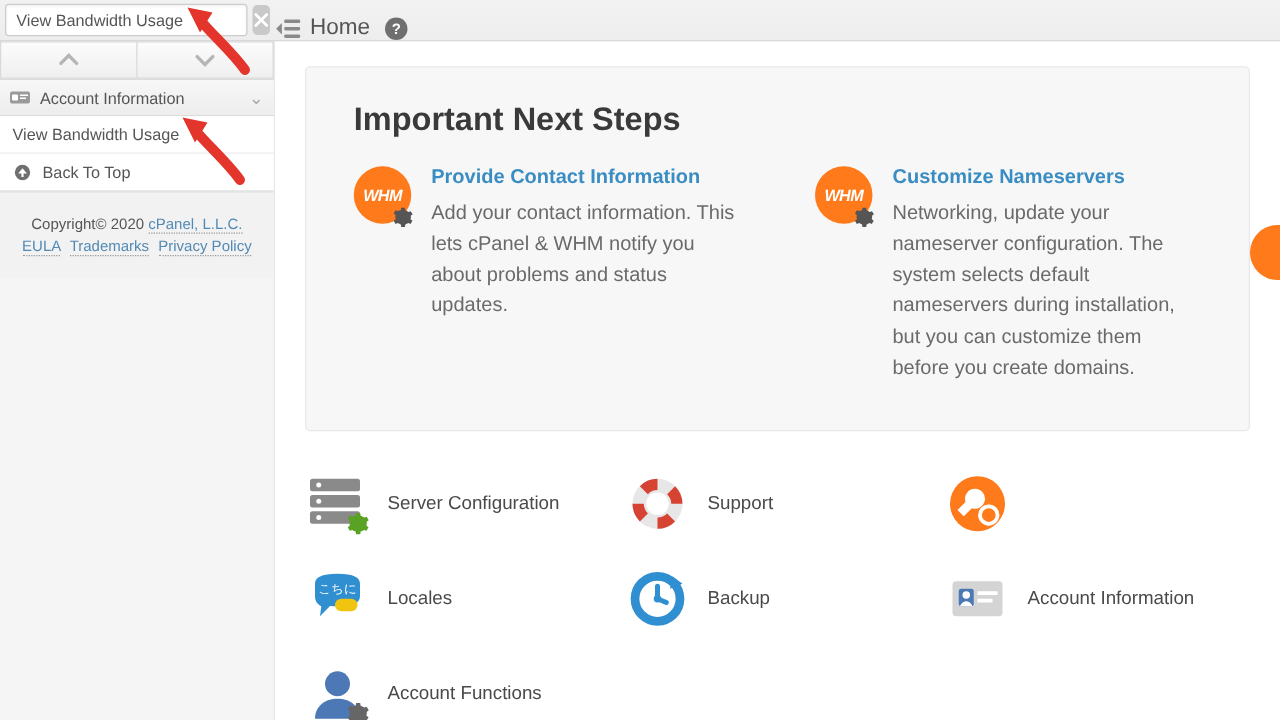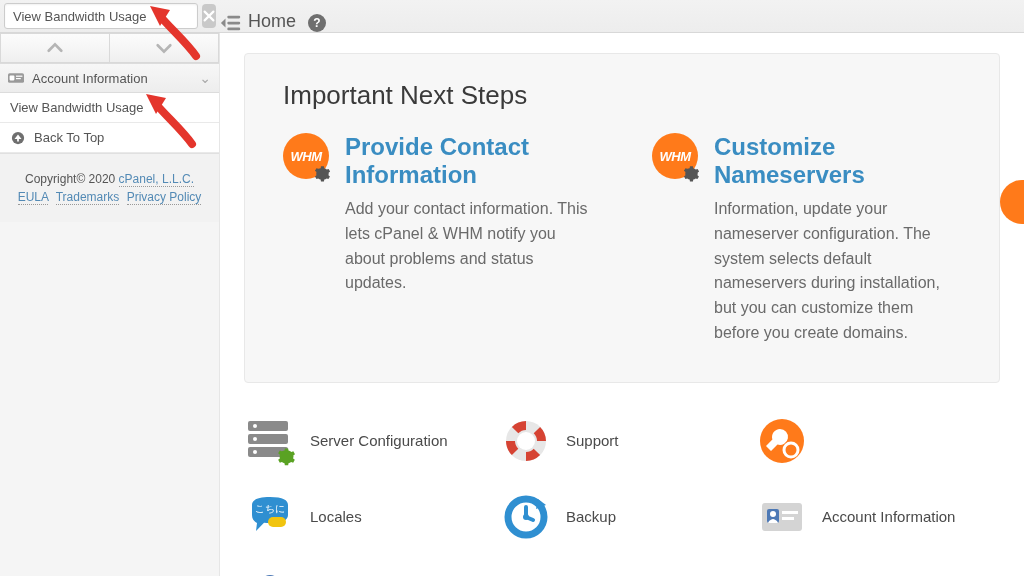--- a/index.html
+++ b/index.html
@@ -137,35 +137,35 @@
 
   
   .main { flex: 1; padding: 20px 24px; position: relative; overflow: hidden; }
   .card {
     background: #f7f7f7;
     border: 1px solid #e8e8e8;
     border-radius: 4px;
     padding: 26px 38px 36px;
     margin-bottom: 28px;
   }
-  .card-title { font-size: 26px; color: #3a3a3a; font-weight: 400; margin-bottom: 22px; }
+  .card-title { font-size: 26px; color: #3a3a3a; font-weight: 700; margin-bottom: 22px; }
   .steps-row { display: flex; gap: 60px; }
   .step { display: flex; gap: 16px; width: 320px; }
   .whm-badge {
     width: 46px; height: 46px; border-radius: 50%;
     background: #ff7a1a;
     position: relative; flex-shrink: 0;
     display:flex; align-items:center; justify-content:center;
   }
   .whm-badge .txt { color:#fff; font-size:13px; font-weight:bold; font-style:italic; letter-spacing:-0.5px; }
   .whm-badge .gear {
     position:absolute; right:-2px; bottom:-4px; width:18px; height:18px;
   }
   .whm-badge .gear svg{ width:100%; height:100%; fill:#555; }
-  .step-heading { color:#3a8dc2; font-size:24px; font-weight:600; margin-bottom:8px; }
+  .step-heading { color:#3a8dc2; font-size:16px; font-weight:600; margin-bottom:8px; }
   .step-desc { font-size:16px; color:#6a6a6a; line-height:1.55; }
 
   
   .grid { display: grid; grid-template-columns: repeat(3, 1fr); row-gap: 28px; column-gap: 20px; padding: 6px 6px 0 2px; }
   .gcell { display:flex; align-items:center; gap:16px; cursor:pointer; }
   .gicon { width:48px; height:48px; display:flex; align-items:center; justify-content:center; position:relative; }
   .glabel2 { font-size:15px; color:#4a4a4a; }
   .c-green { fill:#5aa223; }
 
   .mini-gear { position:absolute; right:-2px; bottom:-2px; width:20px; height:20px; }
@@ -289,21 +289,21 @@
         </div>
         <div class="step">
           <div class="whm-badge">
             <span class="txt">WHM</span>
             <span class="gear"><svg viewBox="0 0 24 24">
                   <path d="M12 8a4 4 0 100 8 4 4 0 000-8zm9 4a8.9 8.9 0 00-.2-1.8l2-1.6-2-3.4-2.4.9A8.8 8.8 0 0015 4.3l-.4-2.6h-4L10.2 4.3A8.8 8.8 0 007 5.1L4.6 4.2l-2 3.4 2 1.6A8.9 8.9 0 004.4 12c0 .6.1 1.2.2 1.8l-2 1.6 2 3.4 2.4-.9c1 .7 2.1 1.2 3.2 1.5l.4 2.6h4l.4-2.6c1.1-.3 2.2-.8 3.2-1.5l2.4.9 2-3.4-2-1.6c.1-.6.2-1.2.2-1.8z"></path>
                 </svg></span>
           </div>
           <div>
             <div class="step-heading">Customize Nameservers</div>
-            <div class="step-desc">Information, update your nameserver configuration. The system selects default nameservers during installation, but you can customize them before you create domains.</div>
+            <div class="step-desc">Networking, update your nameserver configuration. The system selects default nameservers during installation, but you can customize them before you create domains.</div>
           </div>
         </div>
       </div>
     </div>
 
     <div class="grid">
 
       <div class="gcell">
         <div class="gicon">
           <svg viewBox="0 0 48 48">

